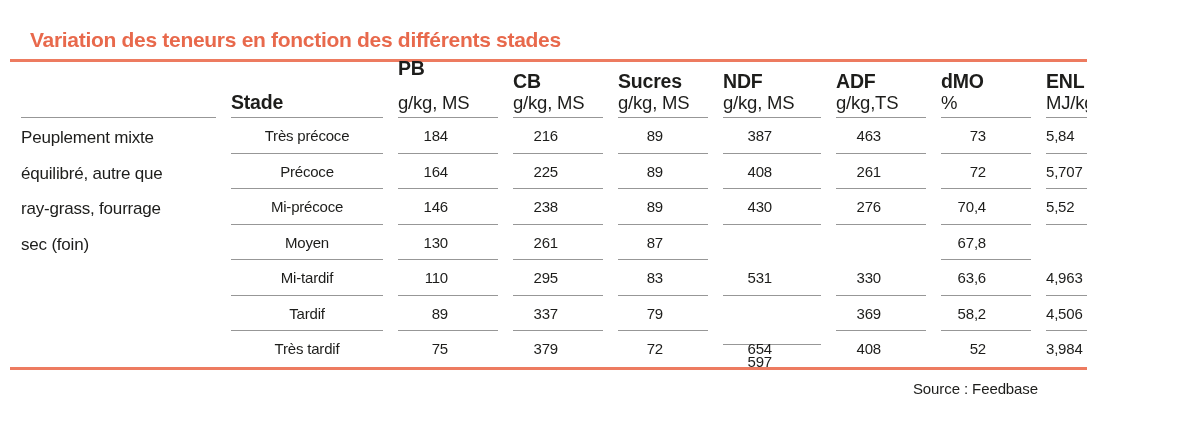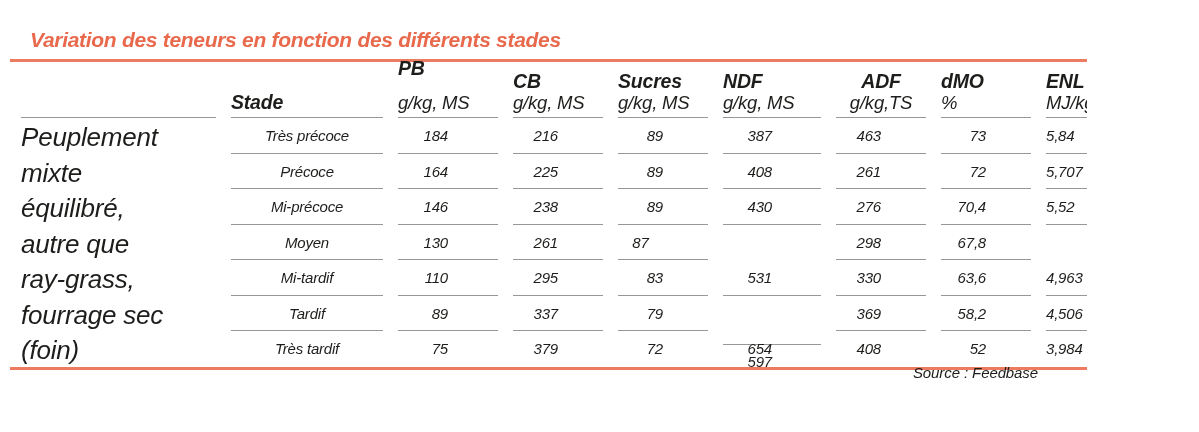--- a/index.html
+++ b/index.html
@@ -4,21 +4,20 @@
 <style>
   html, body { margin: 0; padding: 0; }
   .page {
     position: relative;
     width: 1087px;
     height: 432px;
     background: #ffffff;
     font-family: "Liberation Sans", "DejaVu Sans", sans-serif;
     color: #1d1d1b;
     overflow: hidden;
-    font-style: italic;
   }
   .title {
     position: absolute;
     left: 30px;
     top: 28px;
     font-size: 21px;
     font-weight: bold;
     letter-spacing: -0.3px;
     color: #e8694c;
   }
@@ -58,30 +57,30 @@
     box-sizing: border-box;
     white-space: nowrap;
   }
   .cell.lastrow { border-bottom: none; }
   .stade { text-align: center; }
   .num { text-align: right; padding-right: 50%; }
   .enl { text-align: left; }
   .group {
     grid-column: 1;
     grid-row: 2 / span 7;
-    font-size: 26px;
+    font-size: 17px;
     line-height: 35.5px;
     letter-spacing: -0.2px;
     padding-right: 43px;
     padding-top: 2px;
   }
   .source {
     position: absolute;
     right: 49px;
-    top: 364px;
+    top: 380px;
     font-size: 15px;
     letter-spacing: -0.1px;
   }
 </style>
 </head>
 <body>
 
 <div class="page">
   <div class="title">Variation des teneurs en fonction des différents stades</div>
   <div class="rule rule-top"></div>
@@ -99,21 +98,21 @@
         <span class="hunit">g/kg, MS</span>
       </div>
       <div class="hcell" style="grid-area: 1 / 5;">
         <span class="hname">Sucres</span>
         <span class="hunit">g/kg, MS</span>
       </div>
       <div class="hcell" style="grid-area: 1 / 6;">
         <span class="hname">NDF</span>
         <span class="hunit">g/kg, MS</span>
       </div>
-      <div class="hcell" style="grid-area: 1 / 7; text-align: center;">
+      <div class="hcell" style="grid-area: 1 / 7;">
         <span class="hname">ADF</span>
         <span class="hunit">g/kg,TS</span>
       </div>
       <div class="hcell" style="grid-area: 1 / 8;">
         <span class="hname">dMO</span>
         <span class="hunit">%</span>
       </div>
       <div class="hcell" style="grid-area: 1 / 9;">
         <span class="hname">ENL</span>
         <span class="hunit">MJ/kg MS</span>
@@ -139,22 +138,21 @@
       <div class="cell num" style="grid-area: 4 / 3;">146</div>
       <div class="cell num" style="grid-area: 4 / 4;">238</div>
       <div class="cell num" style="grid-area: 4 / 5;">89</div>
       <div class="cell num" style="grid-area: 4 / 6;">430</div>
       <div class="cell num" style="grid-area: 4 / 7;">276</div>
       <div class="cell num" style="grid-area: 4 / 8;">70,4</div>
       <div class="cell enl" style="grid-area: 4 / 9;">5,52</div>
       <div class="cell stade" style="grid-area: 5 / 2;">Moyen</div>
       <div class="cell num" style="grid-area: 5 / 3;">130</div>
       <div class="cell num" style="grid-area: 5 / 4;">261</div>
-      <div class="cell num" style="grid-area: 5 / 5; text-align: center;">87</div>
-      <div class="cell num" style="grid-area: 5 / 7;">298</div>
+      <div class="cell num" style="grid-area: 5 / 5;">87</div>
       <div class="cell num" style="grid-area: 5 / 8;">67,8</div>
       <div class="cell stade" style="grid-area: 6 / 2;">Mi-tardif</div>
       <div class="cell num" style="grid-area: 6 / 3;">110</div>
       <div class="cell num" style="grid-area: 6 / 4;">295</div>
       <div class="cell num" style="grid-area: 6 / 5;">83</div>
       <div class="cell num" style="grid-area: 6 / 6;">531</div>
       <div class="cell num" style="grid-area: 6 / 7;">330</div>
       <div class="cell num" style="grid-area: 6 / 8;">63,6</div>
       <div class="cell enl" style="grid-area: 6 / 9;">4,963</div>
       <div class="cell stade" style="grid-area: 7 / 2;">Tardif</div>

